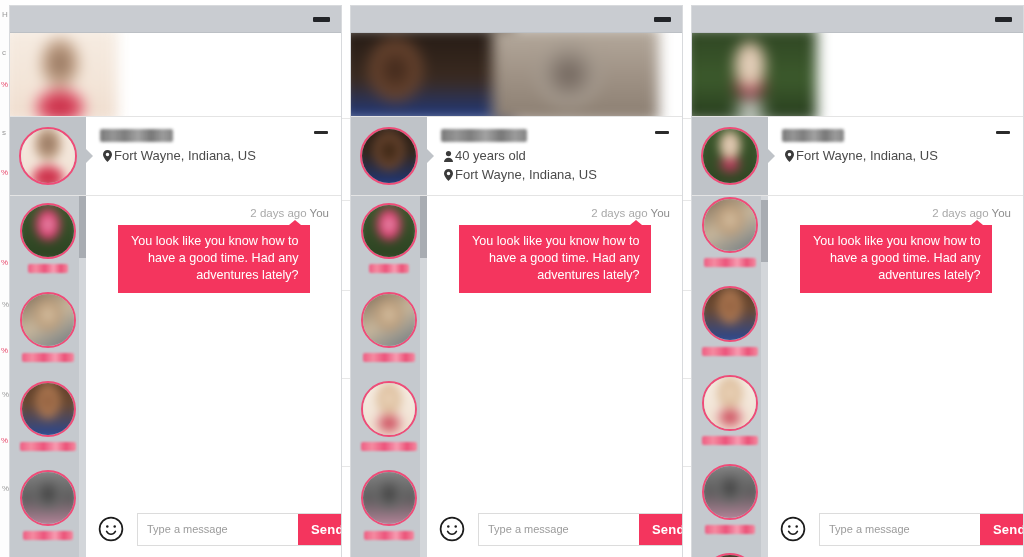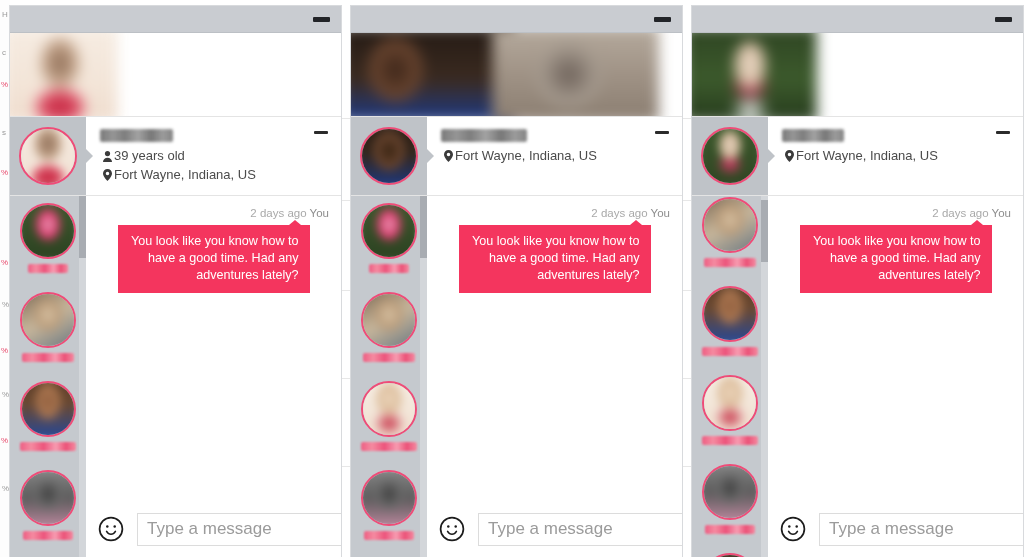--- a/index.html
+++ b/index.html
@@ -188,21 +188,21 @@
   }
   .emoji-btn{
     width:30px;height:30px;flex:0 0 30px;margin-right:11px;
     display:flex;align-items:center;justify-content:center;cursor:pointer;
   }
   .input-shell{
     flex:1 1 auto;display:flex;height:33px;border:1px solid #dcdcdc;box-sizing:border-box;background:#fff;
   }
   .msg-input{
     flex:1 1 auto;border:0;outline:0;background:transparent;
-    font-family:"Liberation Sans", sans-serif;font-size:17px;color:#3a3a3a;
+    font-family:"Liberation Sans", sans-serif;font-size:11px;color:#3a3a3a;
     padding:0 9px;min-width:0;
   }
   .msg-input::placeholder{color:#9b9b9b;}
   .send-btn{
     flex:0 0 auto;background:#f4355e;color:#ffffff;border:0;
     font-family:"Liberation Sans", sans-serif;font-size:13px;font-weight:bold;
     padding:0 13px;cursor:pointer;letter-spacing:.2px;
   }
 </style>
 </head>
@@ -245,29 +245,20 @@
     <div class="profile">
       <div class="avatar-cell">
         <div class="avatar">
             <div class="av-fill av-a"></div>
           </div>
       </div>
       <div class="profile-info">
         <div class="pname"></div>
         <div class="prow">
           <span class="ic">
-            <svg width="9" height="11" viewBox="0 0 9 11">
-                <circle cx="4.5" cy="2.6" r="2.6" fill="#3b3b3b"></circle>
-                <path d="M0 11c0-2.6 2-4.3 4.5-4.3S9 8.4 9 11z" fill="#3b3b3b"></path>
-              </svg>
-          </span>
-          <span>39 years old</span>
-        </div>
-        <div class="prow">
-          <span class="ic">
             <svg width="9" height="12" viewBox="0 0 9 12">
                 <path d="M4.5 0C2 0 0 2 0 4.5 0 7.9 4.5 12 4.5 12S9 7.9 9 4.5C9 2 7 0 4.5 0zm0 6.2A1.75 1.75 0 1 1 4.5 2.7a1.75 1.75 0 0 1 0 3.5z" fill="#3b3b3b"></path>
               </svg>
           </span>
           <span>Fort Wayne, Indiana, US</span>
         </div>
         <div class="profile-min"></div>
       </div>
     </div>
 
@@ -347,20 +338,29 @@
     <div class="profile">
       <div class="avatar-cell">
         <div class="avatar">
             <div class="av-fill av-b"></div>
           </div>
       </div>
       <div class="profile-info">
         <div class="pname" style="width:86px;"></div>
         <div class="prow">
           <span class="ic">
+            <svg width="9" height="11" viewBox="0 0 9 11">
+                <circle cx="4.5" cy="2.6" r="2.6" fill="#3b3b3b"></circle>
+                <path d="M0 11c0-2.6 2-4.3 4.5-4.3S9 8.4 9 11z" fill="#3b3b3b"></path>
+              </svg>
+          </span>
+          <span>40 years old</span>
+        </div>
+        <div class="prow">
+          <span class="ic">
             <svg width="9" height="12" viewBox="0 0 9 12">
                 <path d="M4.5 0C2 0 0 2 0 4.5 0 7.9 4.5 12 4.5 12S9 7.9 9 4.5C9 2 7 0 4.5 0zm0 6.2A1.75 1.75 0 1 1 4.5 2.7a1.75 1.75 0 0 1 0 3.5z" fill="#3b3b3b"></path>
               </svg>
           </span>
           <span>Fort Wayne, Indiana, US</span>
         </div>
         <div class="profile-min"></div>
       </div>
     </div>
 

